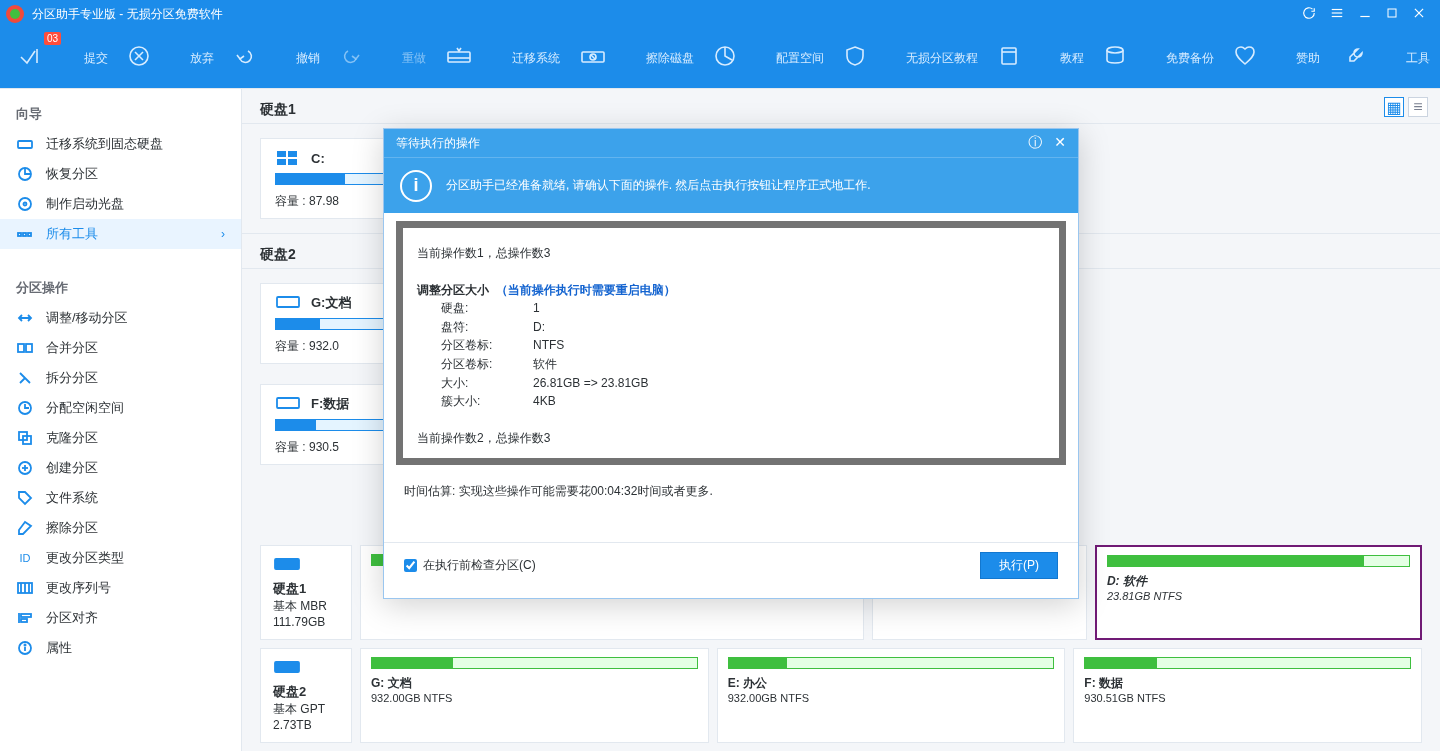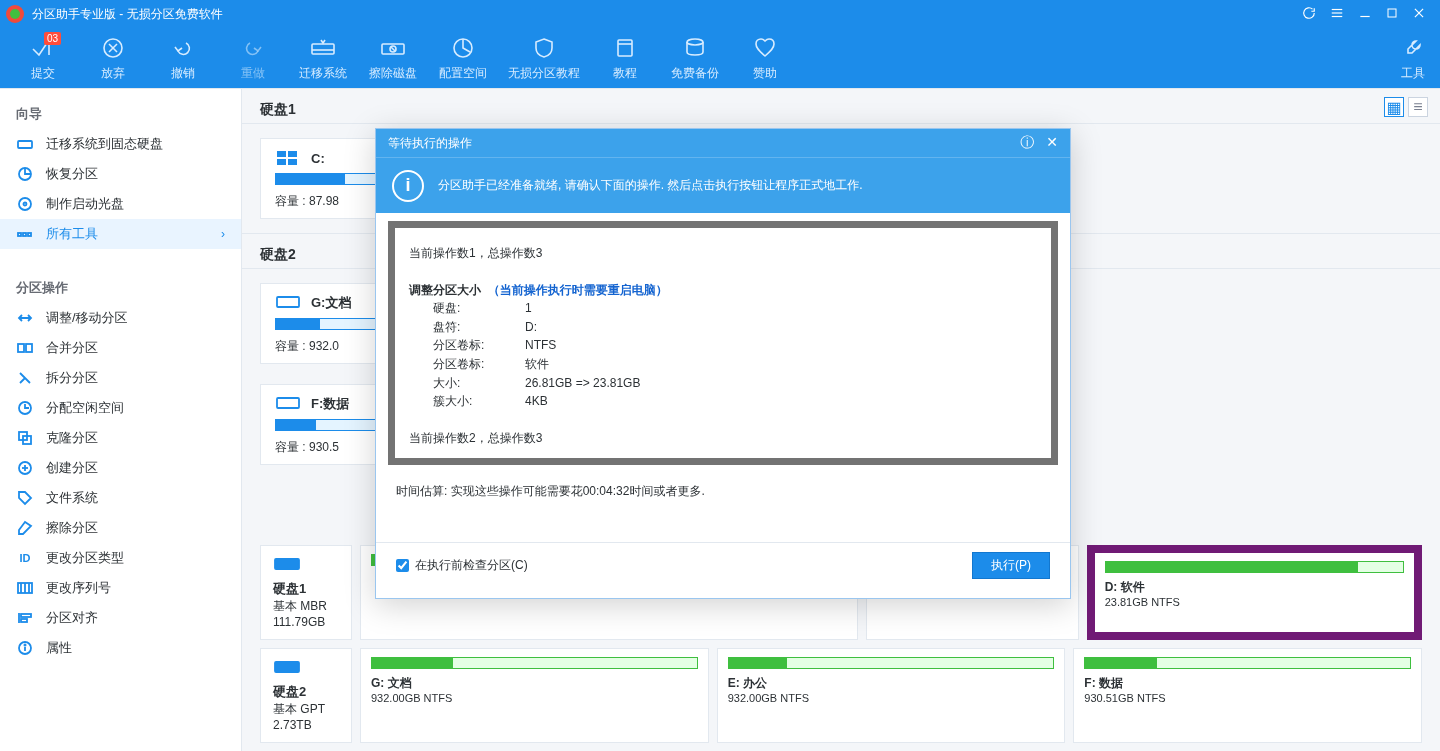--- a/index.html
+++ b/index.html
@@ -7,21 +7,21 @@
 
 
 .title-bar { height: 28px; background: #1c8cea; color: #fff; display: flex; align-items: center; padding: 0 4px; font-size: 12px; }
 .title-bar .logo { width: 22px; height: 22px; margin-right: 6px; position: relative; }
 .title-bar .logo svg { display:block; }
 .title-controls { margin-left: auto; display: flex; align-items: center; gap: 14px; padding-right: 10px; }
 .title-controls span { cursor: pointer; font-size: 14px; line-height: 1; }
 
 
 .toolbar { height: 60px; background: #1c8cea; display: flex; align-items: center; padding-left: 8px; }
-.tool-item { min-width: 70px; padding: 0 10px; height: 60px; display: flex; flex-direction: column; align-items: center; justify-content: center; color: #d7ecff; font-size: 12px; cursor: pointer; position: relative; }
+.tool-item { min-width: 70px; padding: 0 10px; height: 60px; display: flex; align-items: center; justify-content: center; color: #d7ecff; font-size: 12px; cursor: pointer; position: relative; gap: 40px; }
 .tool-item.disabled { color: rgba(215,236,255,.55); }
 .tool-item .icon-slot { height: 26px; display: flex; align-items: center; justify-content: center; margin-bottom: 4px; }
 .tool-item .icon-slot svg { stroke: currentColor; fill: none; stroke-width: 1.6; }
 .toolbar .spacer { flex: 1; }
 .tool-badge { position:absolute; top:4px; left:36px; background:#ff4d3b; color:#fff; font-size:10px; padding:0 3px; border-radius:2px; line-height:13px;}
 
 
 .main { display: flex; height: calc(751px - 88px); border-top:1px solid #e2e8ef;}
 .sidebar { width: 242px; background: #fff; border-right: 1px solid #e2e8ef; padding-top: 4px; }
 .content { flex: 1; background: #f4f6f9; position: relative; overflow: hidden; }
@@ -49,28 +49,28 @@
 
 
 .disk-maps{ position:absolute; left:0; right:0; bottom:8px; padding:0 18px;}
 .disk-map-row{ display:flex; gap:8px; margin-top:8px;}
 .disk-meta{ background:#fff; border:1px solid #e2e8ef; width:92px; padding:10px 12px;}
 .disk-meta .dm-icon{ color:#1c8cea; margin-bottom:4px;}
 .disk-meta .dm-icon svg{fill:none;stroke:currentColor;stroke-width:1.8;}
 .disk-meta .l1{font-size:13px;font-weight:bold;color:#2c3135;}
 .disk-meta .l2,.disk-meta .l3{font-size:12px;color:#2c3135;}
 .part{ background:#fff; border:1px solid #e2e8ef; padding:8px 10px; position:relative;}
-.part.sel{border:8px solid #701a75;}
+.part.sel{border:2px solid #701a75;font-style:italic;}
 .part .pbar{height:12px;background:#e4ffe4;border:1px solid #3fbf3f;margin-bottom:6px;position:relative;}
 .part .pbar .pfill{position:absolute;left:0;top:0;bottom:0;background:#3fbf3f;}
 .part .pn{font-size:12px;font-weight:bold;color:#2c3135;}
 .part .ps{font-size:11px;color:#2c3135;}
 
 
-.modal{ position:absolute; top:128px; left:375px; width:696px; background:#fff; border:1px solid #9ac6ef; box-shadow:0 6px 30px rgba(0,0,0,.18);}
+.modal{ position:absolute; top:128px; left:383px; width:696px; background:#fff; border:1px solid #9ac6ef; box-shadow:0 6px 30px rgba(0,0,0,.18);}
 .modal-title{height:28px;background:#3ca2eb;color:#fff;display:flex;align-items:center;padding:0 12px;font-size:12px;}
 .modal-title .mt-controls{margin-left:auto;display:flex;gap:12px;cursor:pointer;}
 .modal-title .mt-controls span{font-size:14px;}
 .modal-banner{height:56px;background:#3ca2eb;display:flex;align-items:center;padding:0 16px;color:#fff;font-size:12px;gap:14px;border-top:1px solid rgba(255,255,255,.2);}
 .modal-banner .info-ic{width:32px;height:32px;border:2px solid #fff;border-radius:50%;display:flex;align-items:center;justify-content:center;font-size:18px;font-weight:bold;}
 .modal-body{padding:0 0 10px;}
 .scroll-area{margin:8px 12px 0;border:7px solid #737373;height:244px;overflow-y:scroll;padding:16px 14px;font-size:12px;color:#2c3135;line-height:1.55;}
 .scroll-area .blk{margin-bottom:18px;}
 .scroll-area .hd{font-weight:bold;}
 .scroll-area .warn{color:#1464d0;font-weight:bold;}
@@ -341,21 +341,21 @@
       </div>
     <div class="side-item">
         <span class="ic">
           <svg width="16" height="16" viewBox="0 0 16 16">
             <path d="M8 2 L2 10 V14 H6 L14 6 Z"></path>
           </svg>
         </span>
         <span>擦除分区</span>
       </div>
     <div class="side-item">
-        <span class="ic" style="font-size:11px;font-weight:bold;">ID</span>
+        <span class="ic" style="font-size:11px;font-weight:normal;">ID</span>
         <span>更改分区类型</span>
       </div>
     <div class="side-item">
         <span class="ic">
           <svg width="16" height="12" viewBox="0 0 16 12">
             <rect x="1" y="1" width="14" height="10"></rect>
             <line x1="4" y1="1" x2="4" y2="11"></line>
             <line x1="8" y1="1" x2="8" y2="11"></line>
             <line x1="12" y1="1" x2="12" y2="11"></line>
           </svg>

